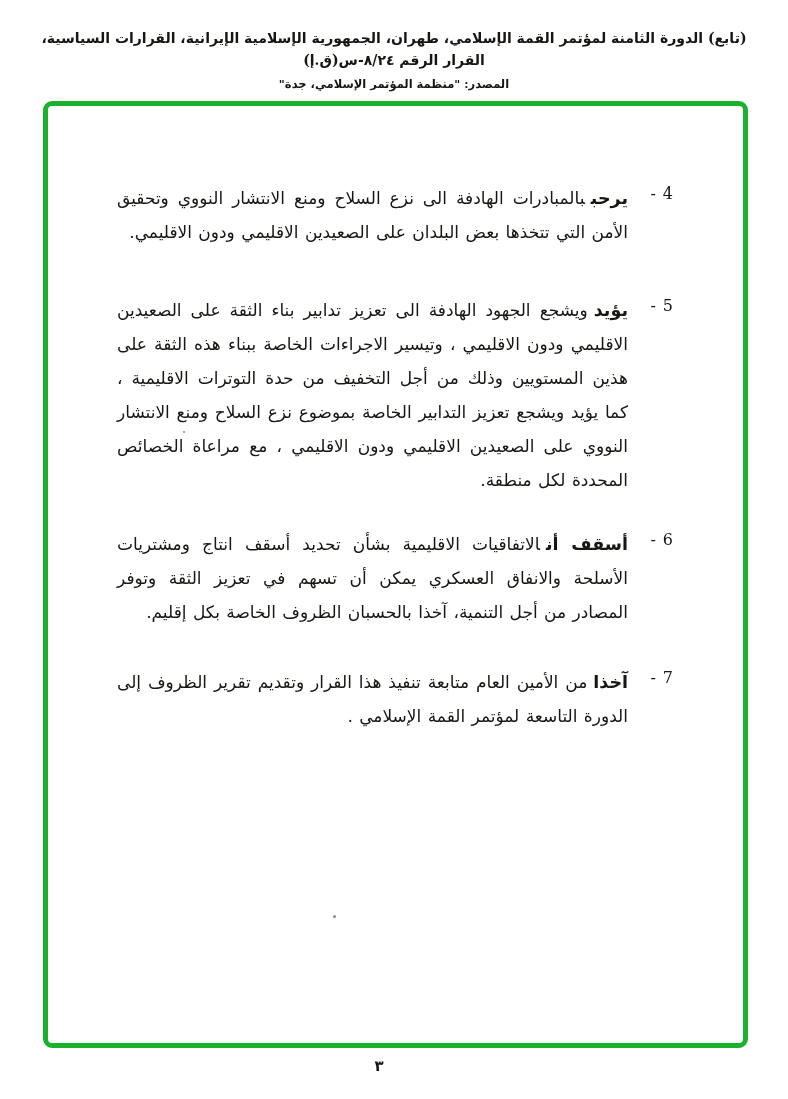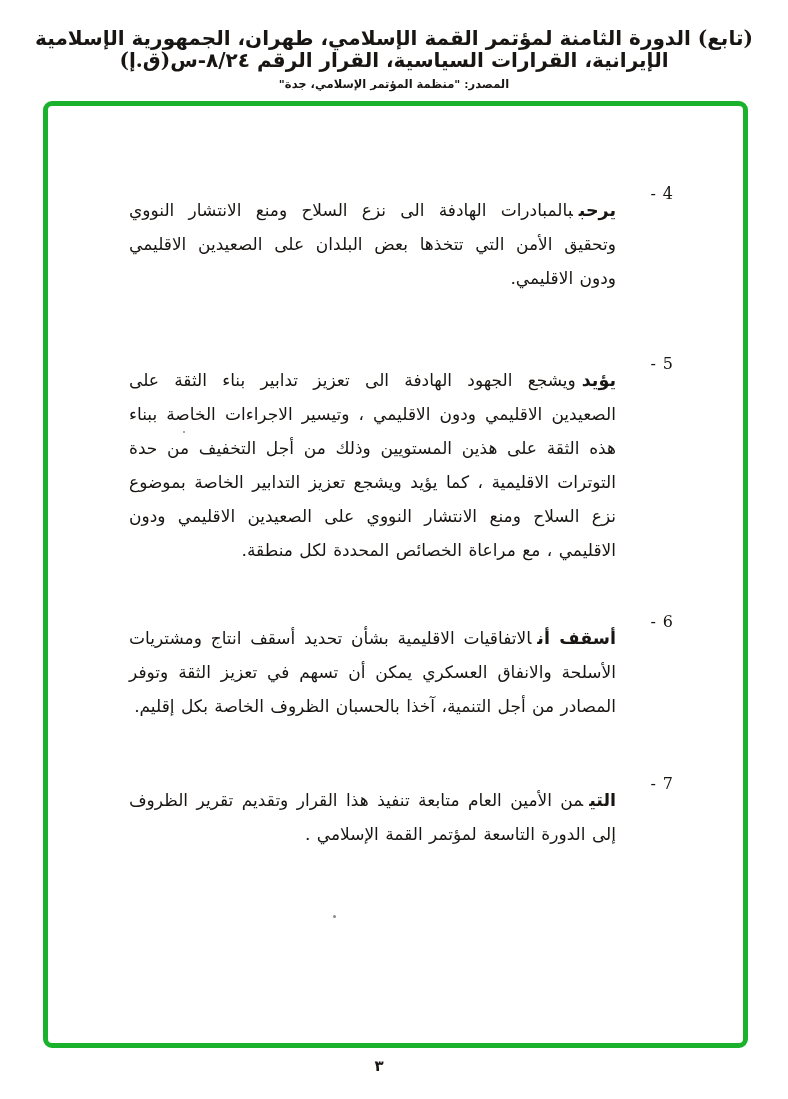--- a/index.html
+++ b/index.html
@@ -16,21 +16,21 @@
   .doc-header {
     position: absolute;
     top: 27px;
     left: 34px;
     right: 34px;
     direction: rtl;
     text-align: center;
     font-weight: bold;
   }
   .doc-header .line1 {
-    font-size: 20px;
+    font-size: 14px;
     line-height: 22px;
     letter-spacing: 0.2px;
   }
   .doc-header .line2 {
     font-size: 11.5px;
     line-height: 20px;
     margin-top: 3px;
   }
   
   .green-frame {
@@ -63,21 +63,21 @@
   .clause-num {
     flex: 0 0 32px;
     font-size: 16px;
     line-height: 34px;
     white-space: nowrap;
     direction: rtl;
     text-align: right;
   }
   .clause-num .dash { margin-right: 7px; display: inline-block; }
   .clause-text {
-    margin: 16px;
+    margin: 4px;
     flex: 1 1 auto;
     font-size: 17px;
     line-height: 34px;
     text-align: justify;
     word-spacing: 1px;
   }
   .lead-word {
     font-weight: bold;
     font-size: 17.5px;
     margin-left: 6px; 
@@ -127,21 +127,21 @@
         <p class="clause-text"><b class="lead-word">يؤيد</b><span>ويشجع الجهود الهادفة الى تعزيز تدابير بناء الثقة على الصعيدين الاقليمي ودون الاقليمي ، وتيسير الاجراءات الخاصة ببناء هذه الثقة على هذين المستويين وذلك من أجل التخفيف من حدة التوترات الاقليمية ، كما يؤيد ويشجع تعزيز التدابير الخاصة بموضوع نزع السلاح ومنع الانتشار النووي على الصعيدين الاقليمي ودون الاقليمي ، مع مراعاة الخصائص المحددة لكل منطقة.</span></p>
       </div>
 
       <div class="clause c3">
         <span class="clause-num"><span>6</span><span class="dash">-</span></span>
         <p class="clause-text"><b class="lead-word">أسقف أن</b><span>الاتفاقيات الاقليمية بشأن تحديد أسقف انتاج ومشتريات الأسلحة والانفاق العسكري يمكن أن تسهم في تعزيز الثقة وتوفر المصادر من أجل التنمية، آخذا بالحسبان الظروف الخاصة بكل إقليم.</span></p>
       </div>
 
       <div class="clause c4">
         <span class="clause-num"><span>7</span><span class="dash">-</span></span>
-        <p class="clause-text"><b class="lead-word">التي</b><span>من الأمين العام متابعة تنفيذ هذا القرار وتقديم تقرير الظروف إلى الدورة التاسعة لمؤتمر القمة الإسلامي .</span></p>
+        <p class="clause-text"><b class="lead-word">آخذا</b><span>من الأمين العام متابعة تنفيذ هذا القرار وتقديم تقرير الظروف إلى الدورة التاسعة لمؤتمر القمة الإسلامي .</span></p>
       </div>
 
     </div>
   </div>
 
   <div class="page-number">٣</div>
 
   <span class="speck s1"></span>
   <span class="speck s2"></span>
 

